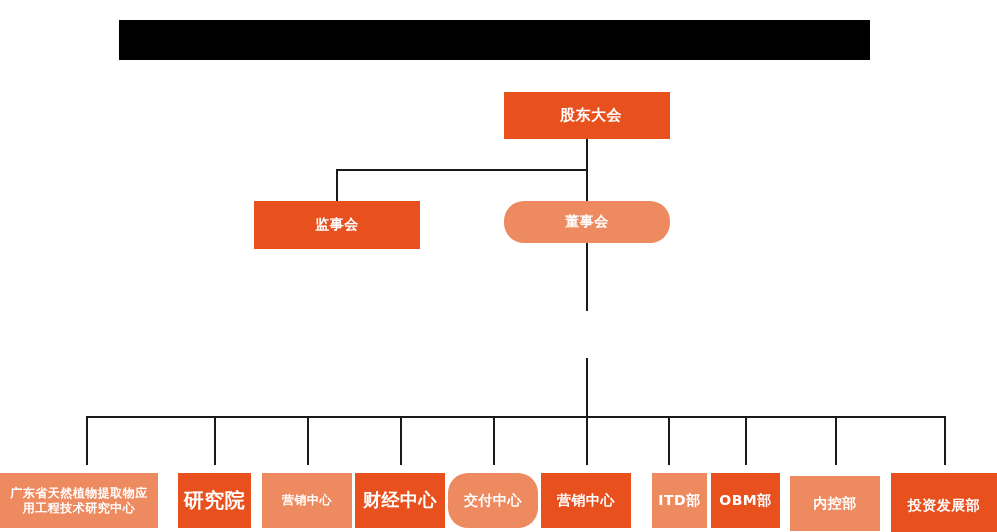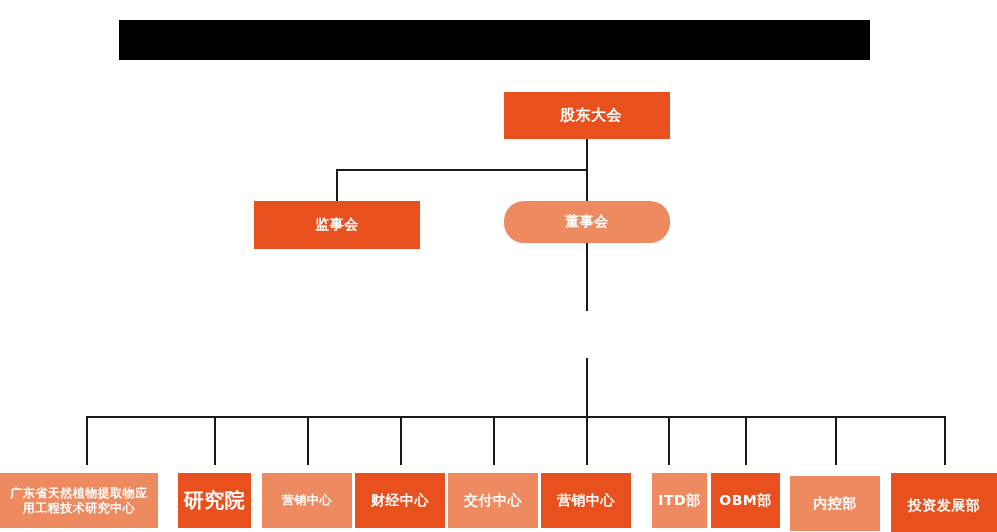--- a/index.html
+++ b/index.html
@@ -97,24 +97,24 @@
   <div class="node light" style="left:0px; top:473px; width:158px; height:55px; font-size:12px;">
     <span class="node-label">广东省天然植物提取物应
 用工程技术研究中心</span>
   </div>
   <div class="node deep" style="left:178px; top:473px; width:73px; height:55px; font-size:20px;">
     <span class="node-label">研究院</span>
   </div>
   <div class="node light" style="left:262px; top:473px; width:90px; height:55px; font-size:12px;">
     <span class="node-label">营销中心</span>
   </div>
-  <div class="node deep" style="left:355px; top:473px; width:90px; height:55px; font-size:14px;">
+  <div class="node deep" style="left:355px; top:473px; width:90px; height:55px; font-size:18px;">
     <span class="node-label">财经中心</span>
   </div>
-  <div class="node light" style="left:448px; top:473px; width:90px; height:55px; font-size:14px;">
+  <div class="node light" style="left:448px; top:473px; width:90px; height:55px; font-size:14px;border-radius:20px;">
     <span class="node-label">交付中心</span>
   </div>
   <div class="node deep" style="left:541px; top:473px; width:90px; height:55px; font-size:14px;">
     <span class="node-label">营销中心</span>
   </div>
   <div class="node light" style="left:641px; top:473px; width:55px; height:55px; font-size:14px;margin-left:11px;">
     <span class="node-label">ITD部</span>
   </div>
   <div class="node deep" style="left:711px; top:473px; width:69px; height:55px; font-size:14px;">
     <span class="node-label">OBM部</span>

